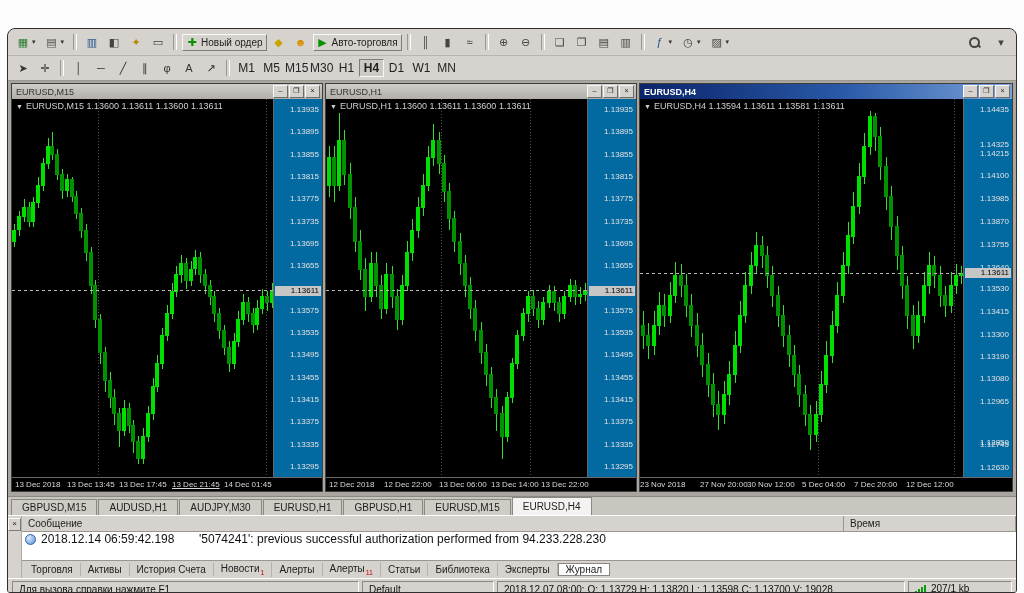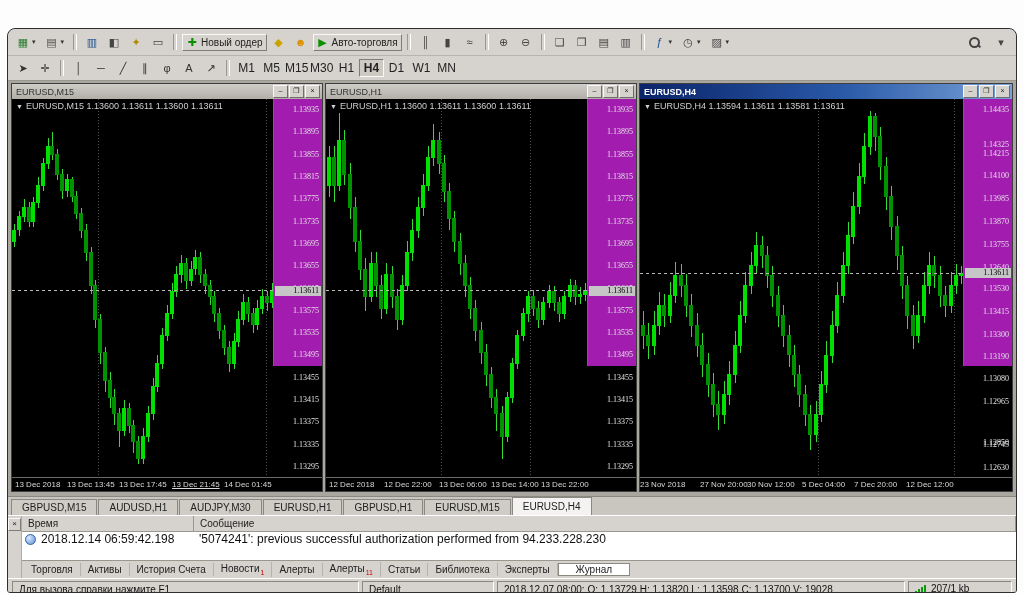--- a/index.html
+++ b/index.html
@@ -24,21 +24,21 @@
   .charts{position:relative;height:415px;background:#a9a69f;}
   .cwin{position:absolute;top:2px;height:409px;border:1px solid #3f3f3f;background:#000;box-sizing:border-box;}
   .ctitle{height:15px;display:flex;align-items:center;padding:0 2px 0 4px;font-size:9px;background:linear-gradient(180deg,#cfcdc8,#b2afa9);color:#333;}
   .ctitle.act{background:linear-gradient(90deg,#0a246a,#2a5aa8 55%,#7aa2d8);color:#fff;font-weight:bold;}
   .ctext{flex:1;white-space:nowrap;overflow:hidden;}
   .cbtn{width:13px;height:11px;margin-left:1px;border:1px solid;border-color:#f8f8f8 #6f6d68 #6f6d68 #f8f8f8;background:#d6d3ce;color:#222;font-size:7px;line-height:9px;text-align:center;font-weight:normal;}
   .cbody{position:relative;height:392px;background:#000;}
   .plot{position:absolute;left:0;top:0;height:379px;overflow:hidden;}
   .chead{position:absolute;left:4px;top:2px;font-size:9px;color:#cfcfcf;white-space:nowrap;}
   .tri{font-size:7px;margin-right:3px;color:#cfcfcf;}
-  .scale{position:absolute;top:0;right:0;width:48px;height:267px;border-left:1px solid #6a6a6a;font-size:8px;color:#e2e2e2;background:#a21caf;font-family:Liberation Serif, serif;}
+  .scale{position:absolute;top:0;right:0;width:48px;height:379px;border-left:1px solid #6a6a6a;font-size:8px;color:#e2e2e2;background:#0369a1;}
   .tick{position:absolute;right:3px;line-height:8px;}
   .curprice{position:absolute;left:1px;right:1px;background:#c6c6c6;color:#000;text-align:right;padding:0 2px;line-height:10px;font-size:8px;z-index:2;}
   .taxis{position:absolute;left:0;right:0;bottom:0;height:13px;border-top:1px solid #6a6a6a;font-size:8px;color:#d8d8d8;background:#000;}
   .tlab{position:absolute;top:2px;white-space:nowrap;}
   
   .chart-tabs{height:18px;background:#c9c6c0;display:flex;align-items:flex-end;padding:0 3px;border-top:1px solid #8a8880;}
   .gtab{font-size:10px;padding:0 10px;border:1px solid #8a8880;border-bottom:none;background:#cfccc6;margin-right:1px;height:15px;line-height:15px;color:#222;white-space:nowrap;}
   .gtab.on{background:#f4f3f1;height:17px;line-height:17px;}
   
   .terminal{height:62px;background:#d6d3ce;display:flex;border-top:1px solid #ffffff;}
@@ -48,21 +48,21 @@
   .term-header{height:15px;display:flex;font-size:10px;align-items:center;background:#d6d3ce;border-bottom:1px solid #9a978f;color:#222;}
   .th{padding:0 6px;border-right:1px solid #9a978f;height:100%;display:flex;align-items:center;box-sizing:border-box;}
   .th.time{width:172px;}
   .th.msg{flex:1;}
   .term-body{flex:1;background:#fff;font-size:12px;color:#111;overflow:hidden;}
   .trow{display:flex;align-items:center;height:14px;padding-left:3px;white-space:nowrap;}
   .globe{width:9px;height:9px;border-radius:50%;background:radial-gradient(circle at 30% 30%,#dcebff,#5d8fd8);border:1px solid #2f62a8;margin-right:5px;flex:none;}
   .rtime{width:158px;flex:none;}
   .term-tabs{height:17px;display:flex;align-items:center;background:#d6d3ce;border-top:1px solid #9a978f;padding-left:2px;font-size:10px;color:#222;}
   .ttab{padding:1px 7px;border-right:1px solid #b5b2ac;white-space:nowrap;}
-  .ttab.on{background:#fff;border:1px solid #8a8880;padding:0 17px;}
+  .ttab.on{background:#fff;border:1px solid #8a8880;padding:0 7px;}
   .cnt{color:#cc0000;font-size:7px;vertical-align:sub;margin-left:1px;}
   
   .statusbar{height:20px;display:flex;align-items:center;gap:3px;background:#d6d3ce;padding:1px 4px;border-top:1px solid #ffffff;font-size:10px;color:#111;box-sizing:border-box;}
   .seg{border:1px solid;border-color:#8a8880 #ffffff #ffffff #8a8880;padding:0 6px;height:15px;line-height:15px;white-space:nowrap;overflow:hidden;box-sizing:border-box;}
   .seg.help{flex:1;}
   .seg.prof{width:132px;}
   .seg.quote{width:408px;}
   .seg.net{width:104px;display:flex;align-items:center;gap:4px;}
   .bars{display:inline-flex;align-items:flex-end;height:10px;}
   .bars i{display:inline-block;width:2px;margin-right:1px;background:#0a9a0a;}
@@ -684,22 +684,22 @@
         <div class="gtab">EURUSD,M15</div>
         <div class="gtab on">EURUSD,H4</div>
       </div>
 
     <div class="terminal">
       <div class="term-close">
         <div class="tclose-btn">×</div>
       </div>
       <div class="term-main">
         <div class="term-header">
+          <div class="th msg">Сообщение</div>
           <div class="th time">Время</div>
-          <div class="th msg">Сообщение</div>
         </div>
         <div class="term-body" id="termBody">
             <div class="trow">
               <span class="globe"></span>
               <span class="rtime">2018.12.14 06:59:42.198</span>
               <span>'5074241': previous successful authorization performed from 94.233.228.230</span>
             </div>
           </div>
         <div class="term-tabs" id="termTabs">
             <div class="ttab"><span>Торговля</span></div>

